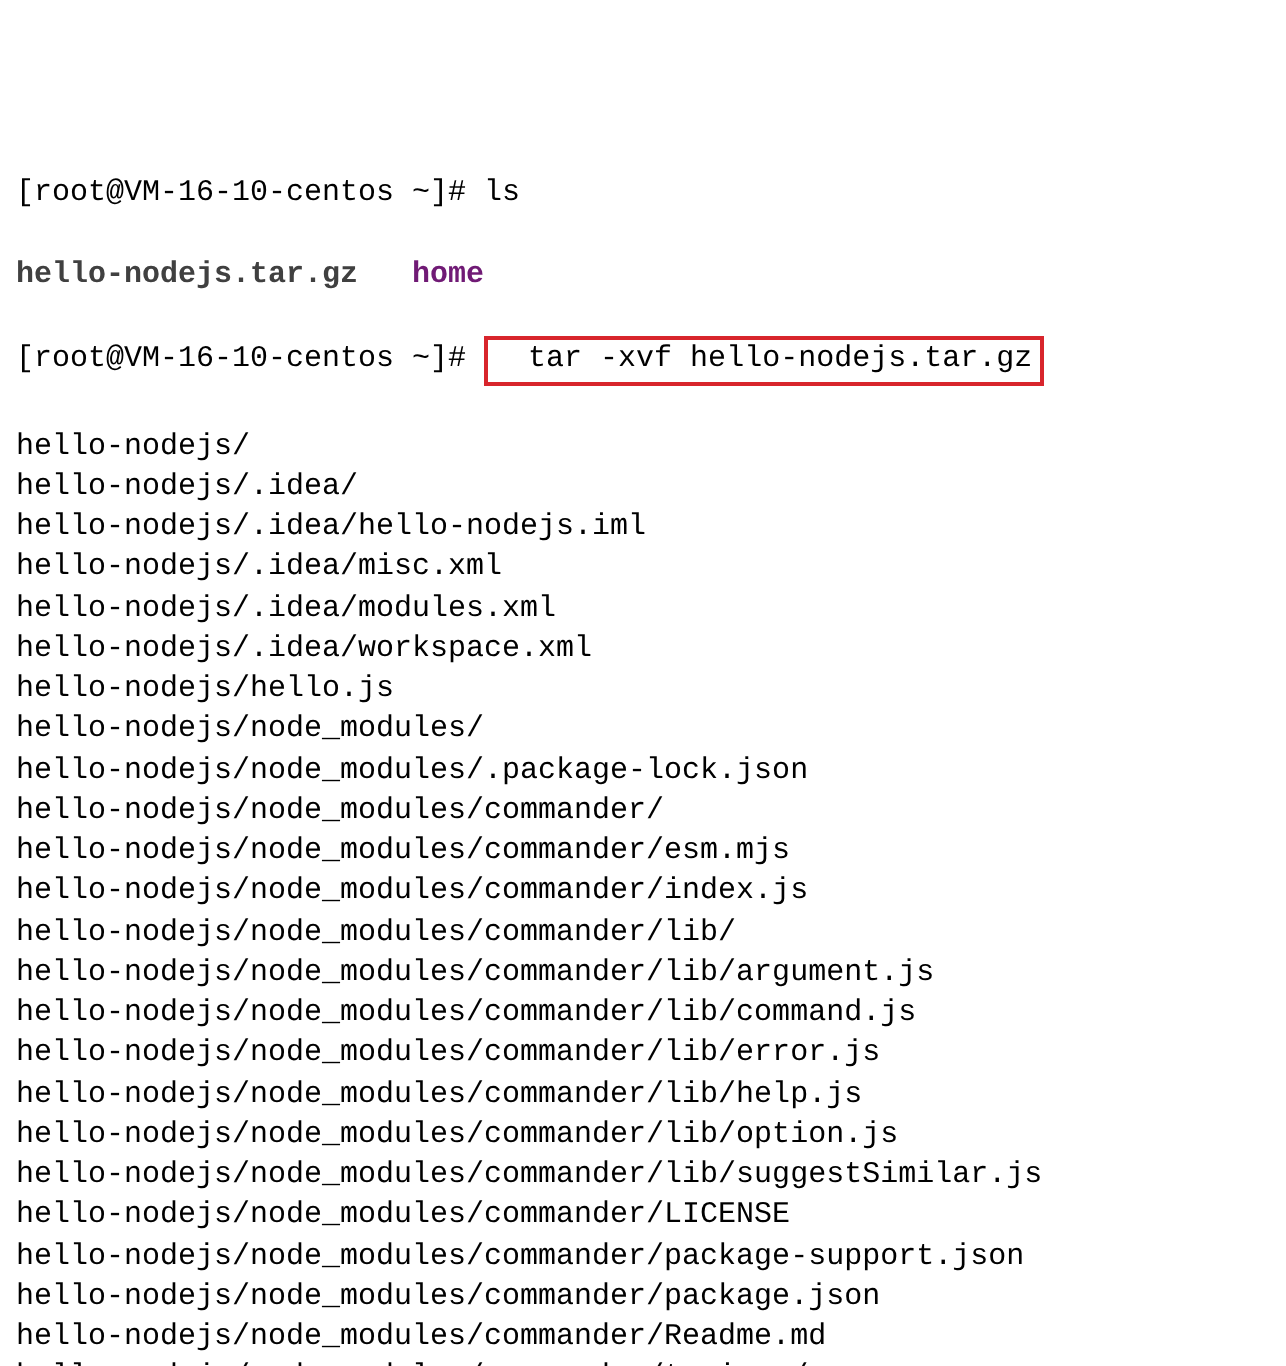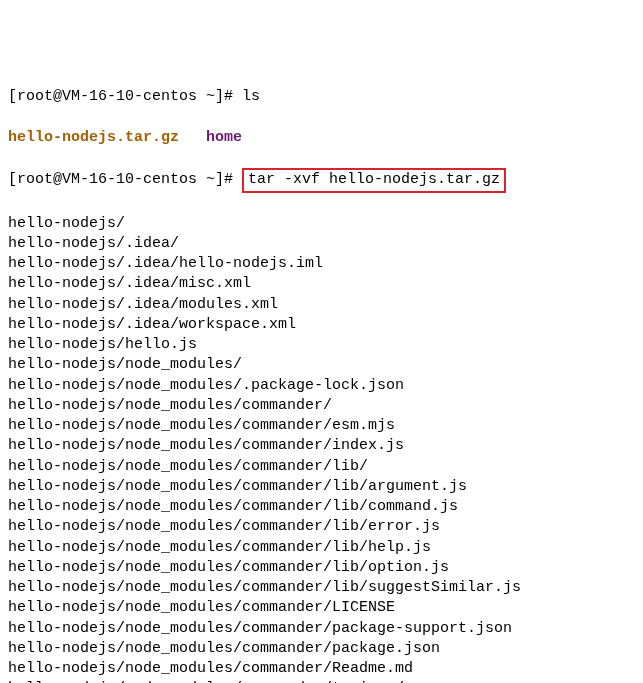--- a/index.html
+++ b/index.html
@@ -8,25 +8,25 @@
     font-family:"Consolas","Courier New",monospace;
     font-size:15px;
     line-height:1.35;
     color:#000000;
     width:643px;
     padding:6px 8px;
     box-sizing:border-box;
     white-space:pre;
   }
   .line{display:block}
-  .tar-red{color:#a16207;font-weight:bold}
+  .tar-red{color:#404040;font-weight:bold}
   .dir-blue{color:#701a75;font-weight:bold}
   .red-box{
     border:2px solid #d8252c;
-    padding:0 4px 1px 4px;
+    padding:0 4px 1px 20px;
     display:inline-block;
   }
 </style>
 </head>
 <body>
 
 
 
 <span class="line"><span>[root@VM-16-10-centos ~]# </span><span>ls</span></span>
 <span class="line"><span class="tar-red">hello-nodejs.tar.gz</span>   <span class="dir-blue">home</span></span>

